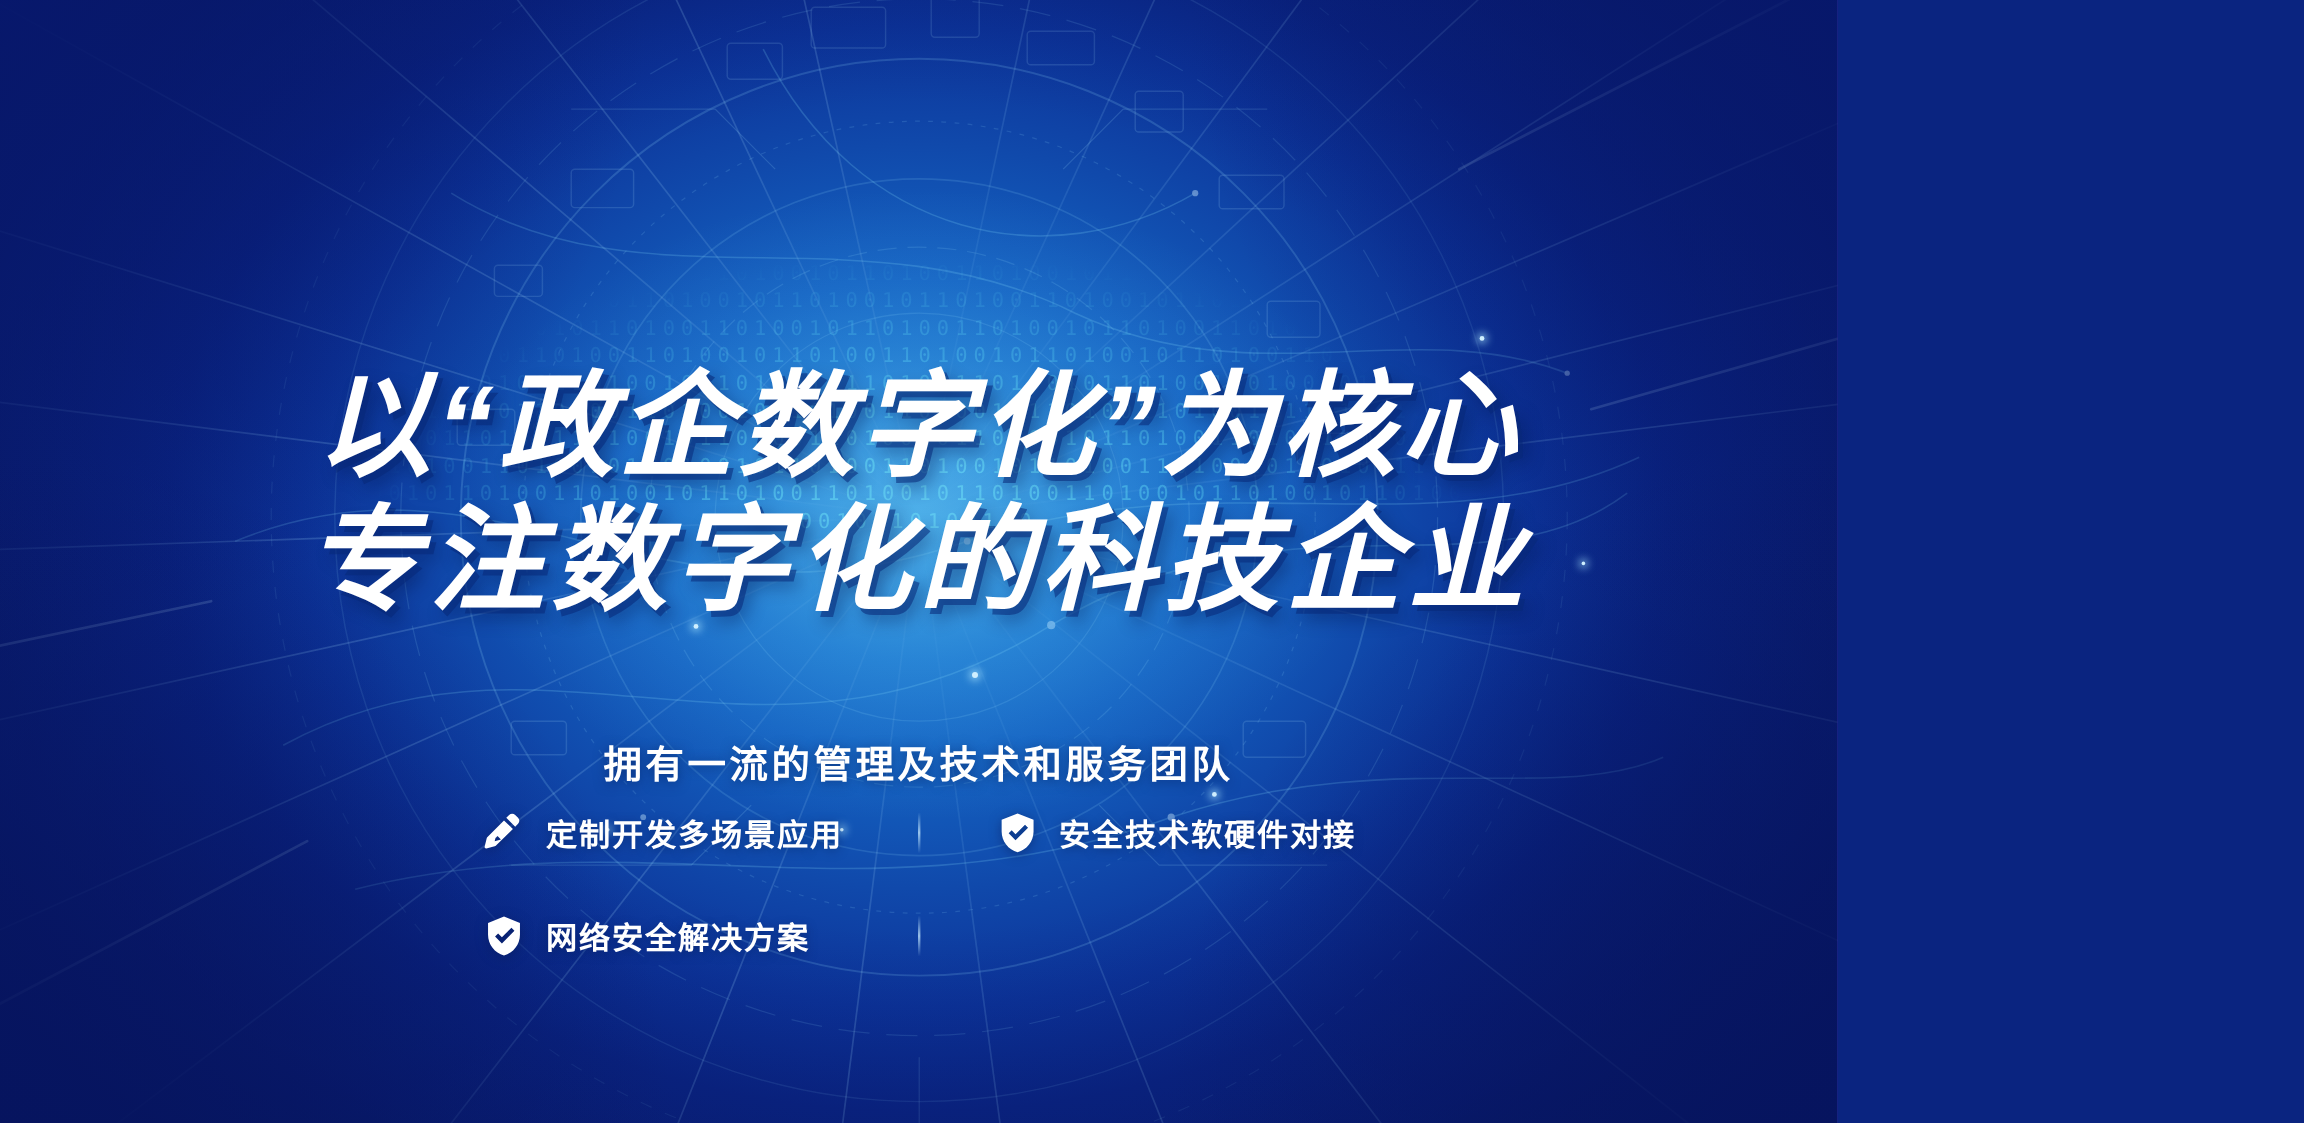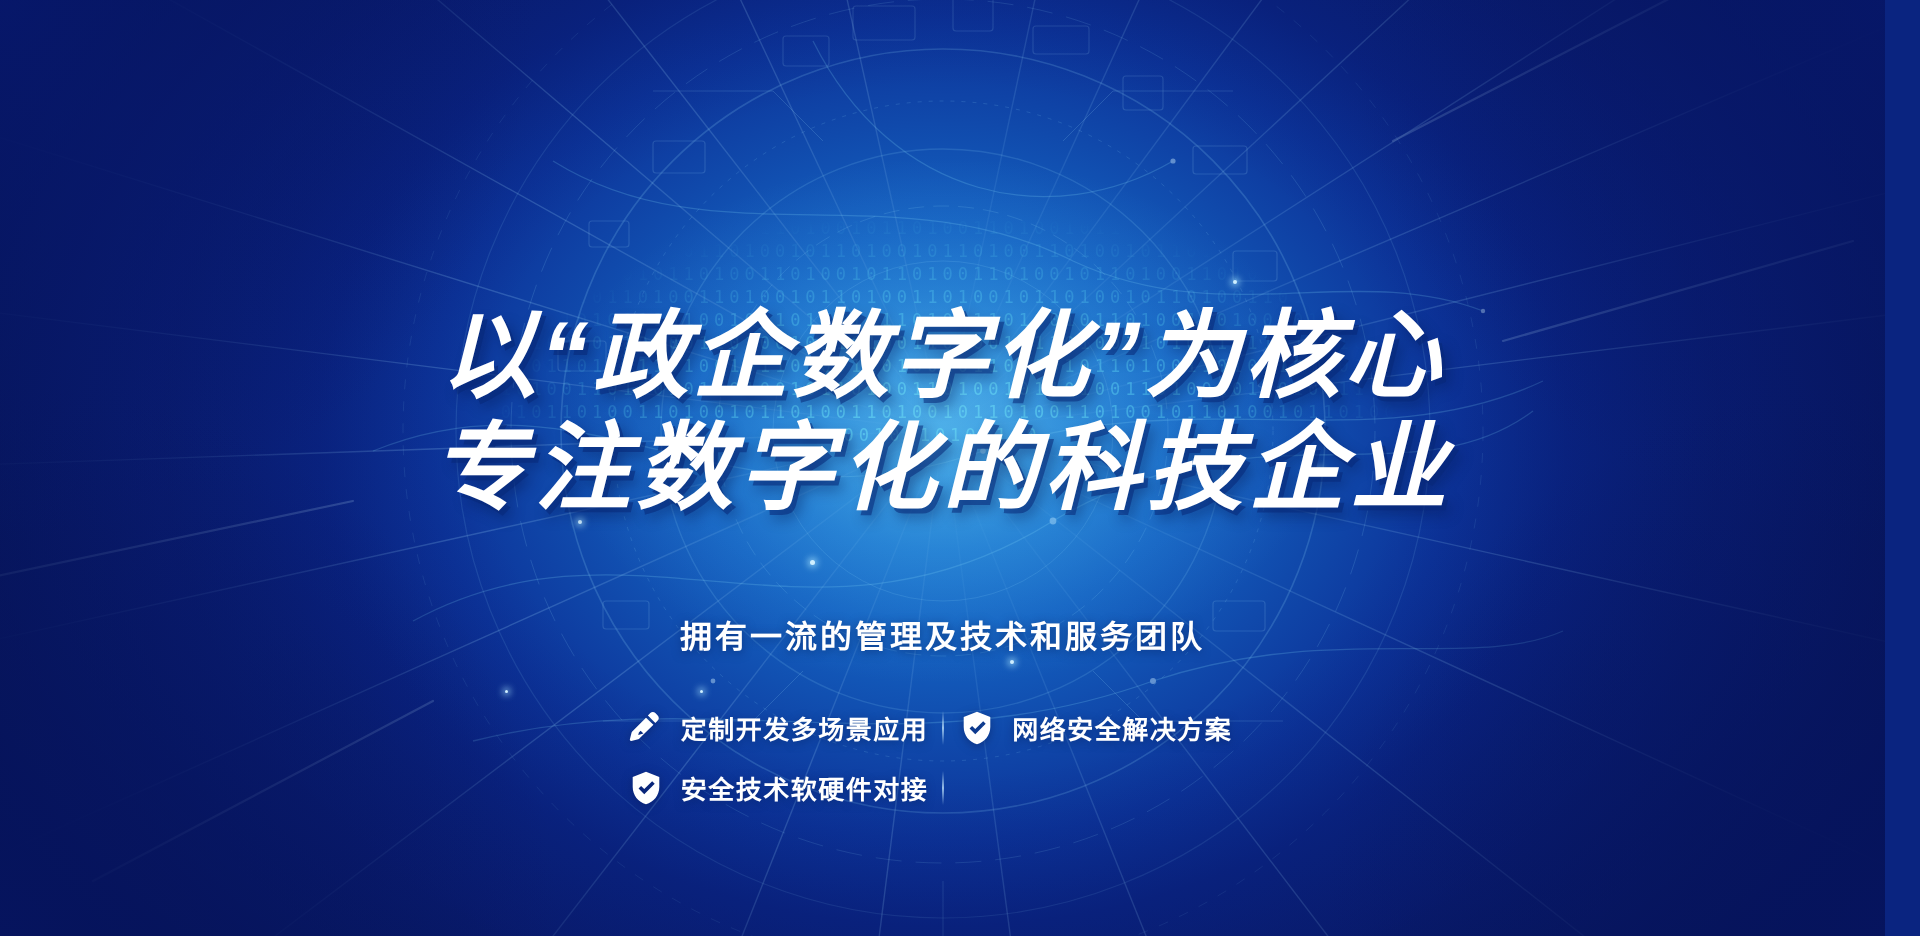--- a/index.html
+++ b/index.html
@@ -1,20 +1,20 @@
 <!DOCTYPE html>
 <html lang="zh-CN"><head>
 <meta charset="utf-8">
 <title>Banner</title>
 <style>
   html,body{margin:0;padding:0;background:#0a2480;}
   *{box-sizing:border-box;}
   .stage{
     position:relative;
-    width:1885px;height:936px;
+    width:1531px;height:936px;
     overflow:hidden;
     font-family:"Liberation Sans","DejaVu Sans",sans-serif;
     background:#4c1d95;
   }
 
   
   .bg-base{
     position:absolute;inset:0;
     background:
       radial-gradient(ellipse 780px 620px at 50% 46%, #2f9ae0 0%, #1f7fd2 16%, #1463c2 32%, #1049ab 50%, #0c3399 66%, #0a2585 80%, #0a1f74 100%);
@@ -94,25 +94,26 @@
     margin-top:22px;
     color:#ffffff;
     font-size:32px;
     font-weight:bold;
     letter-spacing:3px;
     text-shadow:0 2px 10px rgba(6,30,90,.55);
     white-space:nowrap;
   }
 
   .features{
-    margin-top:52px;
+    margin-top:18px;
     display:grid;
     grid-template-columns:auto 30px auto;
     row-gap:22px;
     align-items:center;
+    gap:48px;
   }
   .feature{
     display:flex;align-items:center;
     gap:16px;
     min-width:300px;
   }
   .feature .ico{
     width:38px;height:38px;flex:0 0 38px;
     display:flex;align-items:center;justify-content:center;
     filter:drop-shadow(0 2px 5px rgba(5,25,85,.5));
@@ -294,30 +295,30 @@
       </div>
 
       <div class="divider"></div>
 
       <div class="feature">
         <span class="ico">
           <svg viewBox="0 0 24 24" aria-hidden="true">
             <path d="M12 1.8 3.6 5.1v6.2c0 5 3.5 9.7 8.4 10.9 4.9-1.2 8.4-5.9 8.4-10.9V5.1L12 1.8zm-1.1 14.1-3.6-3.6 1.6-1.6 2 2 5-5 1.6 1.6-6.6 6.6z"></path>
           </svg>
         </span>
-        <span class="lbl">网络安全解决方案</span>
+        <span class="lbl">安全技术软硬件对接</span>
       </div>
 
       <div class="feature">
         <span class="ico">
           <svg viewBox="0 0 24 24" aria-hidden="true">
             <path d="M12 1.8 3.6 5.1v6.2c0 5 3.5 9.7 8.4 10.9 4.9-1.2 8.4-5.9 8.4-10.9V5.1L12 1.8zm-1.1 14.1-3.6-3.6 1.6-1.6 2 2 5-5 1.6 1.6-6.6 6.6z"></path>
           </svg>
         </span>
-        <span class="lbl">安全技术软硬件对接</span>
+        <span class="lbl">网络安全解决方案</span>
       </div>
 
       <div class="divider"></div>
 
 
     </div>
   </div>
 </div>
 
 </body></html>

